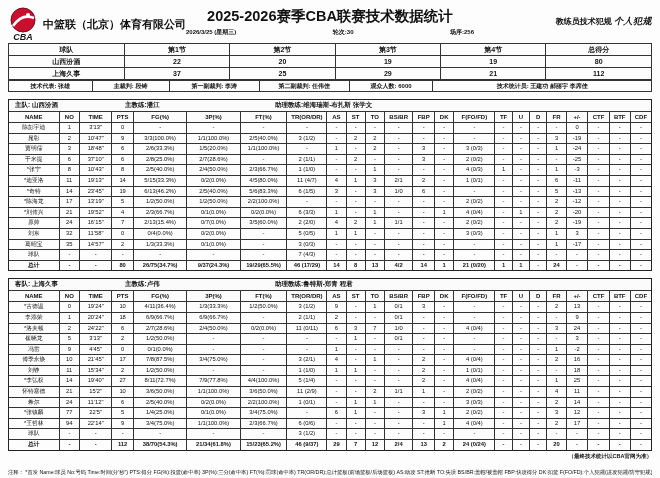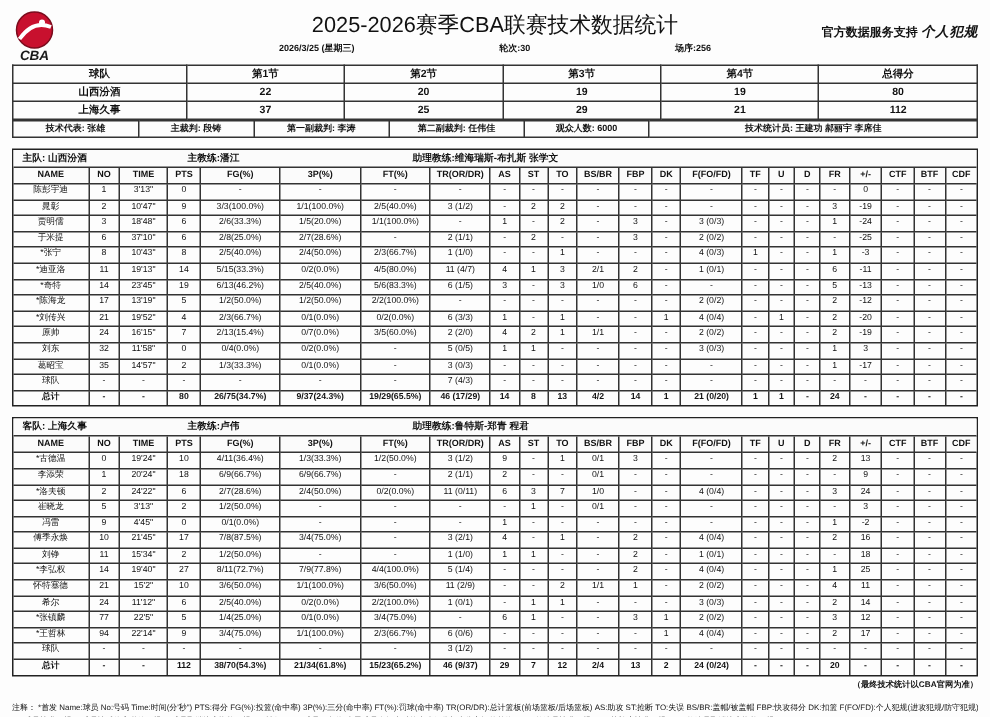--- a/index.html
+++ b/index.html
@@ -5,21 +5,21 @@
   html,body{margin:0;padding:0;background:#e9e9e9;}
   .page{width:660px;height:478px;background:#fdfdfd;margin:0 auto;position:relative;
         font-family:"Liberation Sans","DejaVu Sans",sans-serif;color:#111;box-sizing:border-box;
         padding:7px 8px;}
   
   .hdr{display:flex;align-items:flex-start;height:34px;position:relative;}
   .hdr-left{display:flex;align-items:center;gap:5px;width:225px;}
   .logo{width:30px;height:34px;flex:0 0 auto;}
   .company{font-size:11px;font-weight:bold;white-space:nowrap;}
   .hdr-center{position:absolute;left:50%;transform:translateX(-50%);top:0;text-align:center;width:300px;}
-  .title{font-size:14.5px;font-weight:normal;white-space:nowrap;letter-spacing:0;}
+  .title{font-size:14.5px;font-weight:bold;white-space:nowrap;letter-spacing:0;}
   .subline{display:flex;justify-content:space-between;font-size:6px;font-weight:bold;margin-top:2px;padding:0 6px;}
   .hdr-right{margin-left:auto;font-size:8px;font-weight:bold;white-space:nowrap;padding-top:8px;}
   .brand{font-style:italic;font-size:9px;letter-spacing:0.5px;}
   
   table{border-collapse:collapse;table-layout:fixed;width:100%;}
   th,td{border:1px solid #333;text-align:center;white-space:nowrap;overflow:hidden;padding:0 1px;box-sizing:border-box;}
   
   .score{margin-top:2px;}
   .score th,.score td{font-size:7px;font-weight:bold;height:11px;line-height:11px;}
   .score col.c0{width:18%;}
@@ -50,31 +50,32 @@
   <div class="hdr">
     <div class="hdr-left">
       <div class="logo">
         <svg viewBox="0 0 30 34" width="30" height="34">
           <circle cx="15" cy="13" r="12" fill="#c8102e" stroke="#7a0c1d" stroke-width="1"></circle>
           <path d="M5 19 Q14 6 26 11" stroke="#ffffff" stroke-width="2.6" fill="none"></path>
           <circle cx="20" cy="8" r="2" fill="#ffffff"></circle>
           <text x="15" y="33" font-size="9" font-weight="bold" font-style="italic" text-anchor="middle" fill="#1a1a1a">CBA</text>
         </svg>
       </div>
+      <div class="company">中篮联（北京）体育有限公司</div>
     </div>
     <div class="hdr-center">
       <div class="title">2025-2026赛季CBA联赛技术数据统计</div>
       <div class="subline">
         <span>2026/3/25 (星期三)</span>
         <span>轮次:30</span>
         <span>场序:256</span>
       </div>
     </div>
     <div class="hdr-right">
-      <span>官方数据服务支持</span>
+      <span>教练员技术犯规</span>
       <span class="brand">个人犯规</span>
     </div>
   </div>
 
   <table class="score">
     <colgroup>
         <col class="c0">
         <col class="cq">
         <col class="cq">
         <col class="cq">

